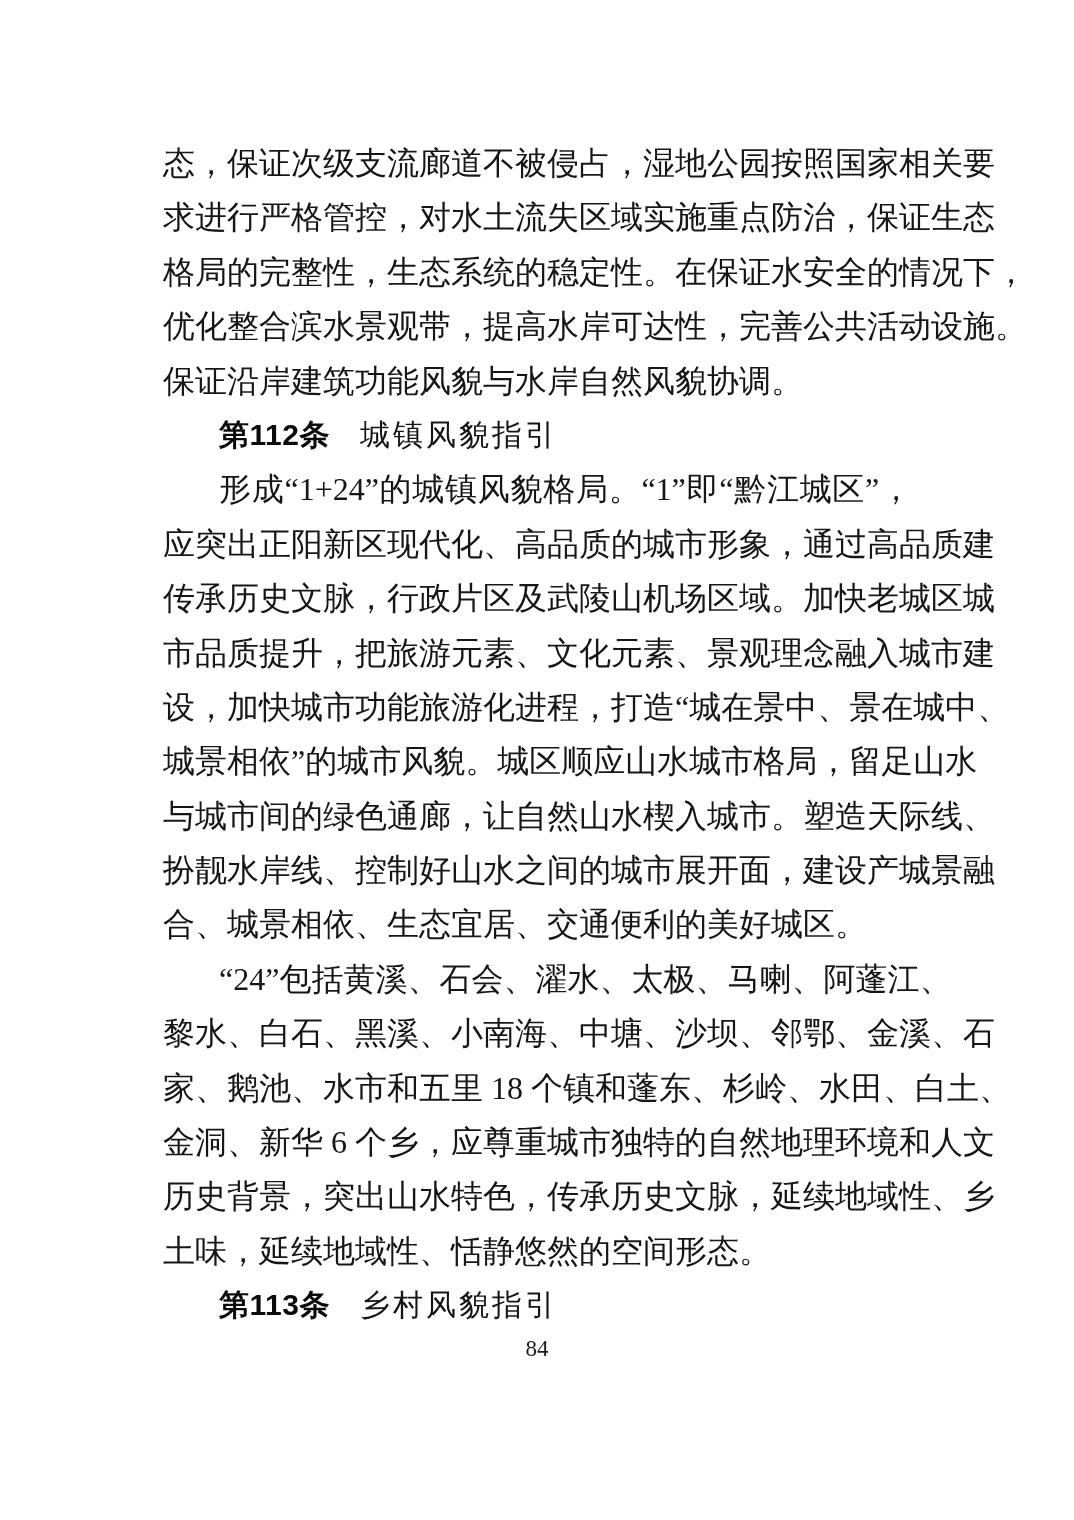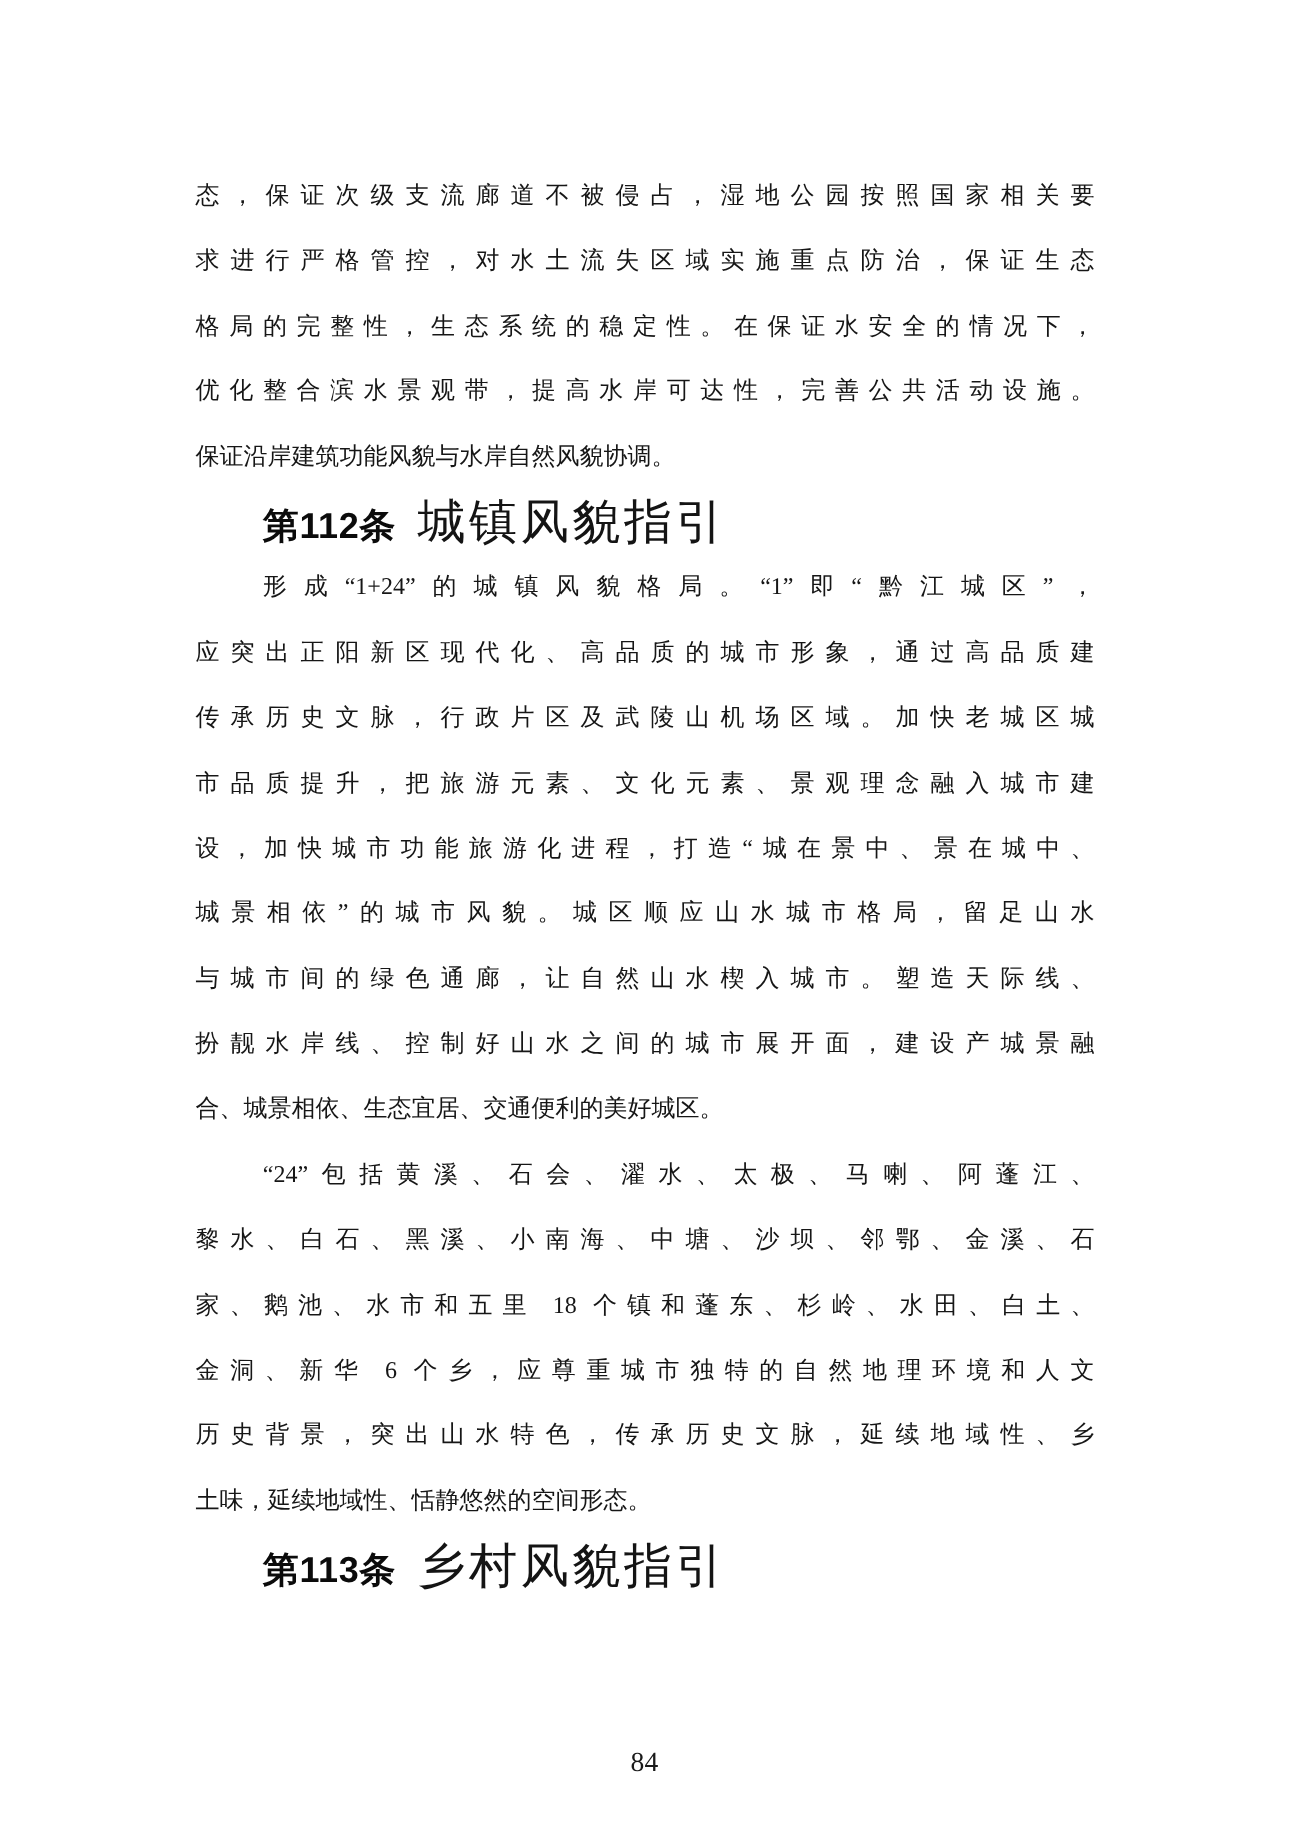--- a/index.html
+++ b/index.html
@@ -21,21 +21,21 @@
   }
   .content {
     width: 749px;
   }
   .para {
     margin: 0;
   }
   .line {
     height: 54.4px;
     line-height: 54.4px;
-    font-size: 20px;
+    font-size: 32px;
     white-space: nowrap;
     text-align: justify;
     text-align-last: justify;
     overflow: visible;
   }
   .line.lastline {
     text-align: center;
     text-align-last: left;
   }
   .line.firstline.indented {
@@ -50,28 +50,28 @@
   .h-num {
     font-family: "Liberation Sans", "DejaVu Sans", sans-serif;
     font-weight: bold;
     font-size: 30px;
     color: #0b0b0b;
     letter-spacing: 0.5px;
   }
   .h-title {
     font-family: "Liberation Serif", "DejaVu Serif", serif;
     font-weight: normal;
-    font-size: 40px;
+    font-size: 30px;
     color: #141414;
-    margin-left: 18px;
+    margin-left: 30px;
     letter-spacing: 3px;
   }
   .footer {
     position: absolute;
-    top: 1456px;
+    top: 1336px;
     left: 0;
     width: 1074px;
     text-align: center;
     font-family: "Liberation Serif", "DejaVu Serif", serif;
     font-size: 23px;
     color: #1a1a1a;
   }
 </style>
 </head>
 <body>

